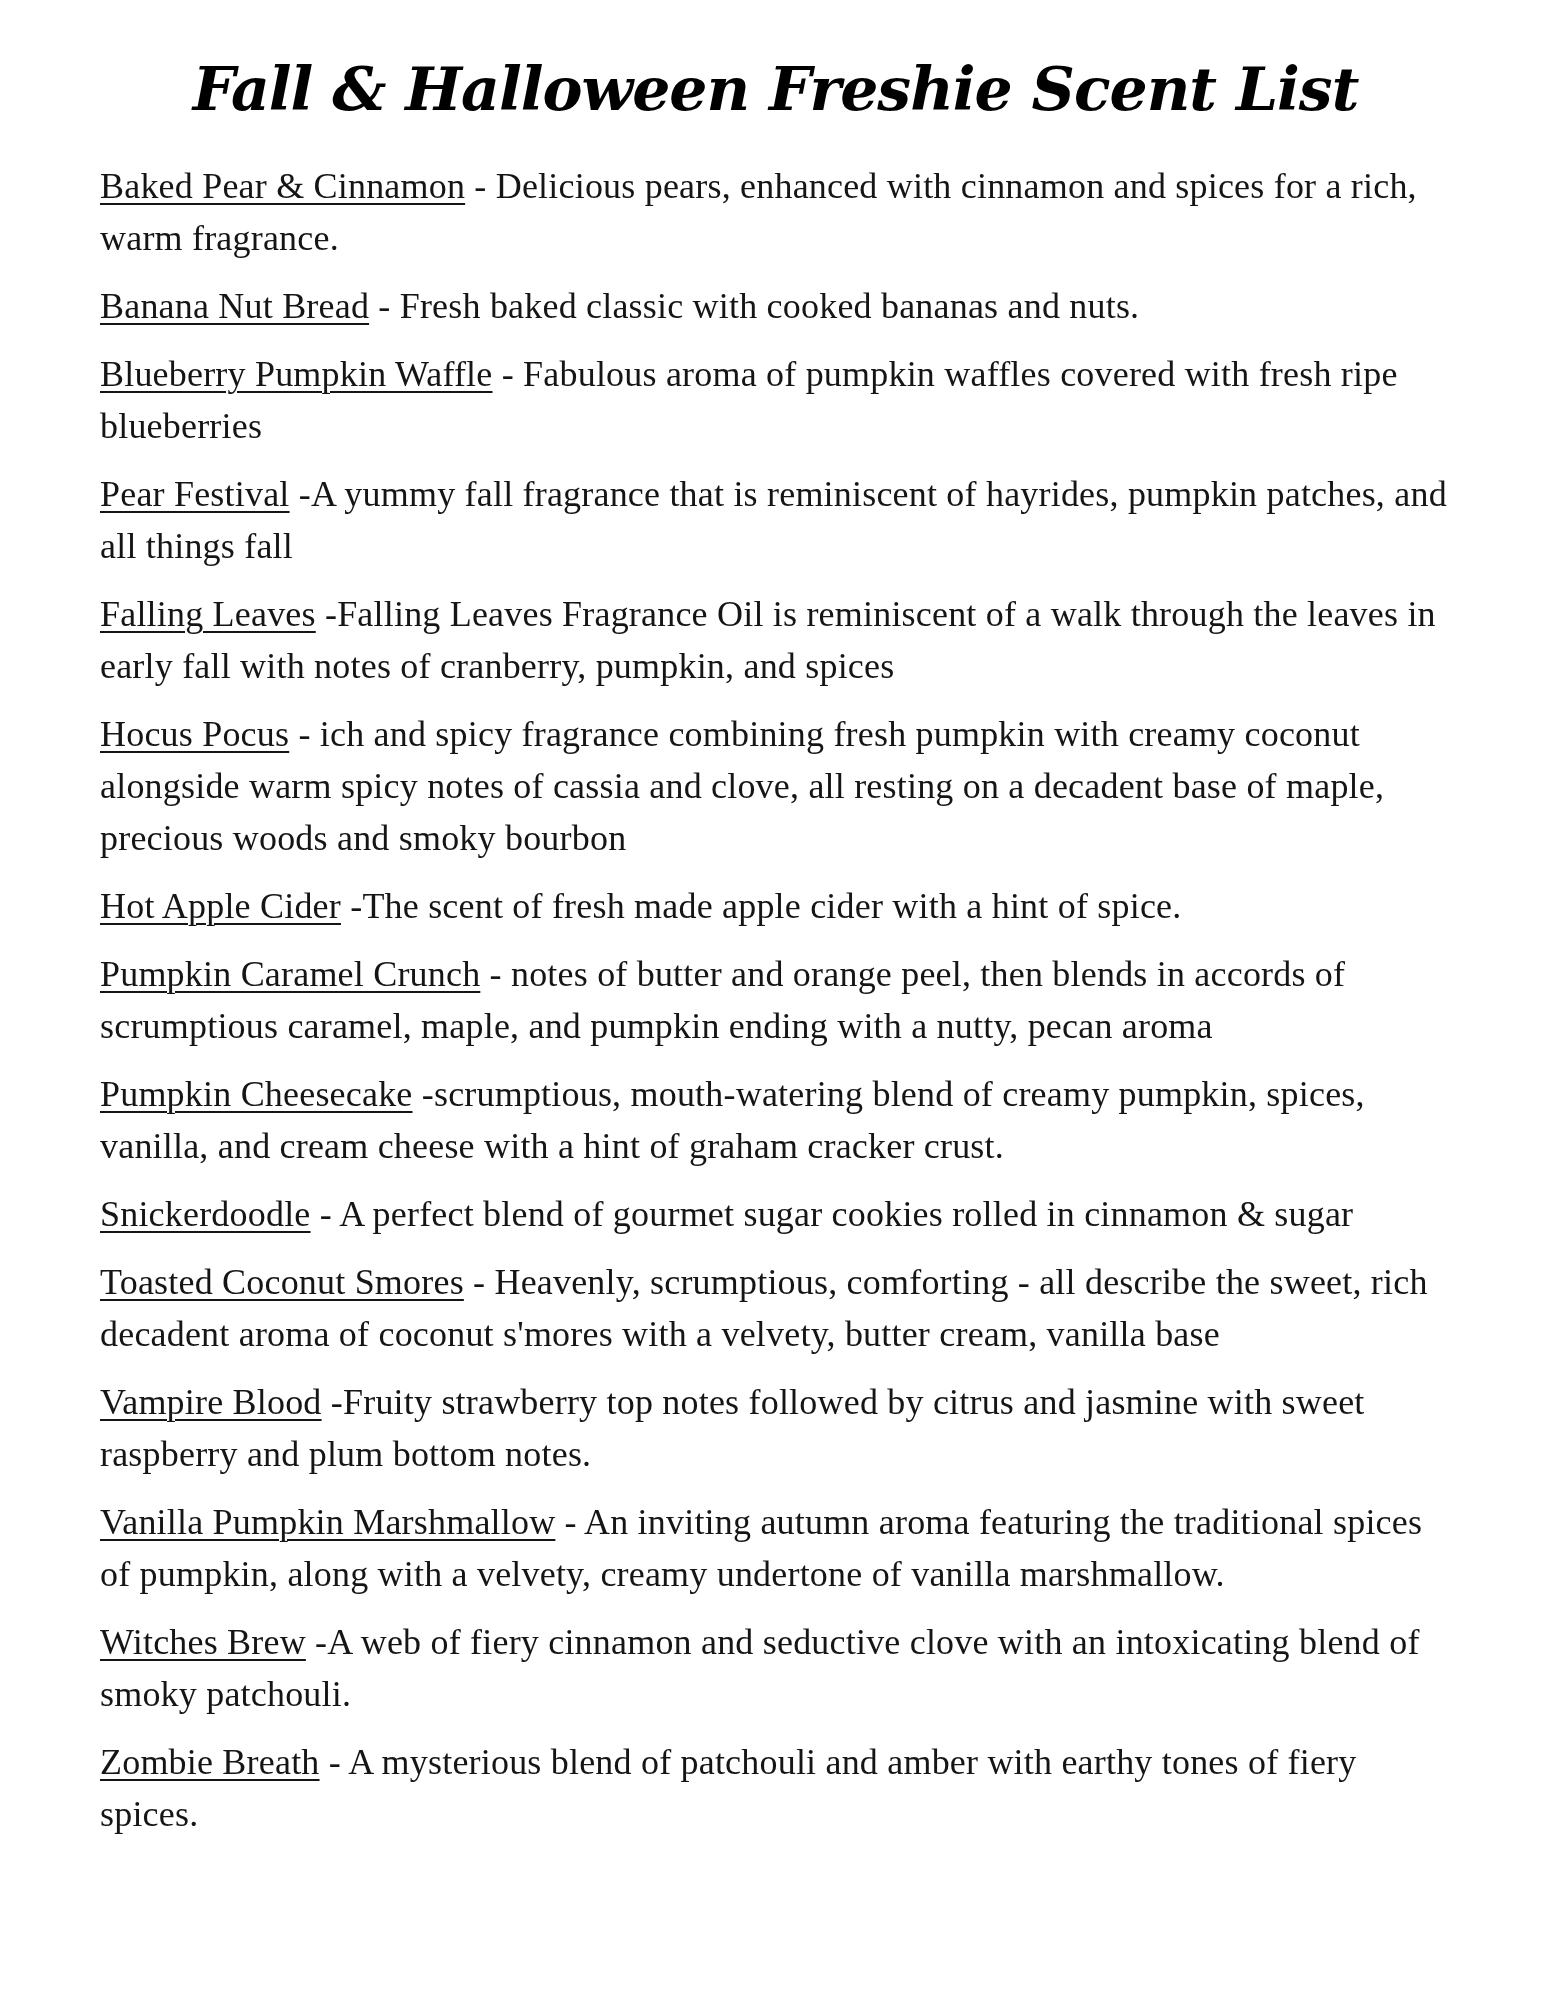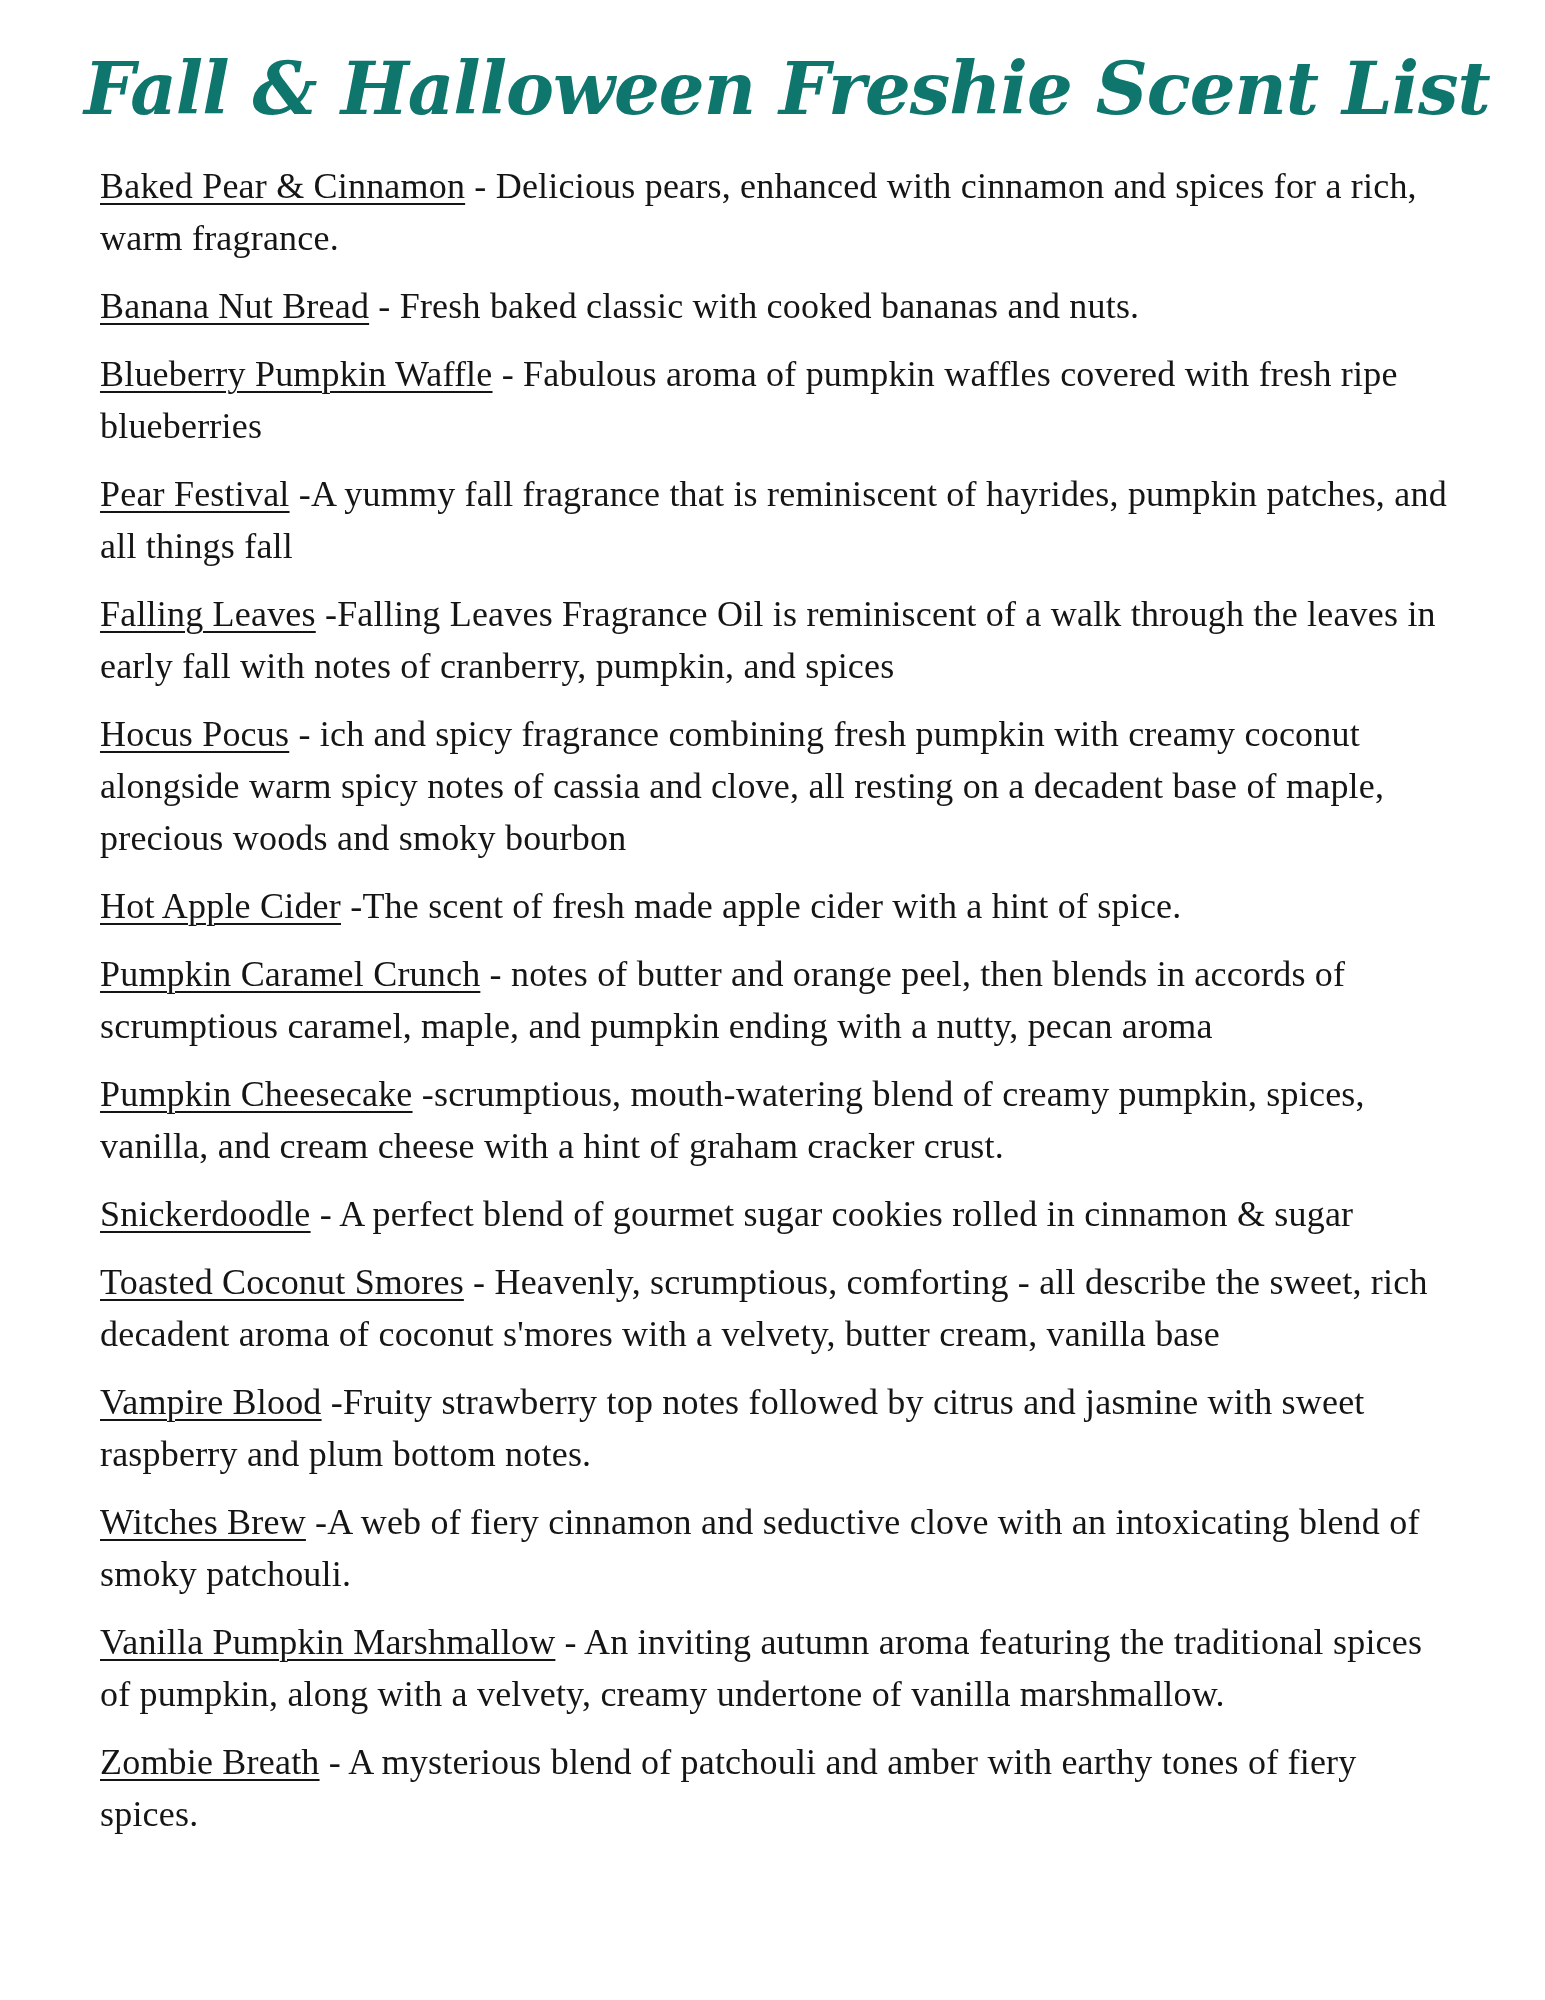--- a/index.html
+++ b/index.html
@@ -14,26 +14,26 @@
     background: #ffffff;
     box-sizing: border-box;
     padding: 34px 78px 0 84px;
     color: #151515;
     overflow: hidden;
   }
   .title {
     font-family: "DejaVu Serif", serif;
     font-style: italic;
     font-weight: 700;
-    font-size: 72px;
+    font-size: 60px;
     line-height: 110px;
     text-align: center;
     margin: 0 0 8px 0;
     letter-spacing: -1px;
-    color: #0f766e;
+    color: #000000;
     white-space: nowrap;
   }
   .scent-list {
     font-family: "Liberation Serif", serif;
     font-size: 36px;
     line-height: 52px;
     letter-spacing: 0.2px;
   }
   .entry {
     margin: 16px;
@@ -59,17 +59,17 @@
       <p class="entry"><span class="scent-name">Blueberry Pumpkin Waffle</span> <span class="scent-desc">- Fabulous aroma of pumpkin waffles covered with fresh ripe blueberries</span></p>
       <p class="entry"><span class="scent-name">Pear Festival</span> <span class="scent-desc">-A yummy fall fragrance that is reminiscent of hayrides, pumpkin patches, and all things fall</span></p>
       <p class="entry"><span class="scent-name">Falling Leaves</span> <span class="scent-desc">-Falling Leaves Fragrance Oil is reminiscent of a walk through the leaves in early fall with notes of cranberry, pumpkin, and spices</span></p>
       <p class="entry"><span class="scent-name">Hocus Pocus</span> <span class="scent-desc">- ich and spicy fragrance combining fresh pumpkin with creamy coconut alongside warm spicy notes of cassia and clove, all resting on a decadent base of maple, precious woods and smoky bourbon</span></p>
       <p class="entry"><span class="scent-name">Hot Apple Cider</span> <span class="scent-desc">-The scent of fresh made apple cider with a hint of spice.</span></p>
       <p class="entry"><span class="scent-name">Pumpkin Caramel Crunch</span> <span class="scent-desc">- notes of butter and orange peel, then blends in accords of scrumptious caramel, maple, and pumpkin ending with a nutty, pecan aroma</span></p>
       <p class="entry"><span class="scent-name">Pumpkin Cheesecake</span> <span class="scent-desc">-scrumptious, mouth-watering blend of creamy pumpkin, spices, vanilla, and cream cheese with a hint of graham cracker crust.</span></p>
       <p class="entry"><span class="scent-name">Snickerdoodle</span> <span class="scent-desc">- A perfect blend of gourmet sugar cookies rolled in cinnamon &amp; sugar</span></p>
       <p class="entry"><span class="scent-name">Toasted Coconut Smores</span> <span class="scent-desc">- Heavenly, scrumptious, comforting - all describe the sweet, rich decadent aroma of coconut s'mores with a velvety, butter cream, vanilla base</span></p>
       <p class="entry"><span class="scent-name">Vampire Blood</span> <span class="scent-desc">-Fruity strawberry top notes followed by citrus and jasmine with sweet raspberry and plum bottom notes.</span></p>
+      <p class="entry"><span class="scent-name">Vanilla Pumpkin Marshmallow</span> <span class="scent-desc">- An inviting autumn aroma featuring the traditional spices of pumpkin, along with a velvety, creamy undertone of vanilla marshmallow.</span></p>
       <p class="entry"><span class="scent-name">Witches Brew</span> <span class="scent-desc">-A web of fiery cinnamon and seductive clove with an intoxicating blend of smoky patchouli.</span></p>
-      <p class="entry"><span class="scent-name">Vanilla Pumpkin Marshmallow</span> <span class="scent-desc">- An inviting autumn aroma featuring the traditional spices of pumpkin, along with a velvety, creamy undertone of vanilla marshmallow.</span></p>
       <p class="entry"><span class="scent-name">Zombie Breath</span> <span class="scent-desc">- A mysterious blend of patchouli and amber with earthy tones of fiery spices.</span></p>
     </div>
 </div>
 
 </body></html>

